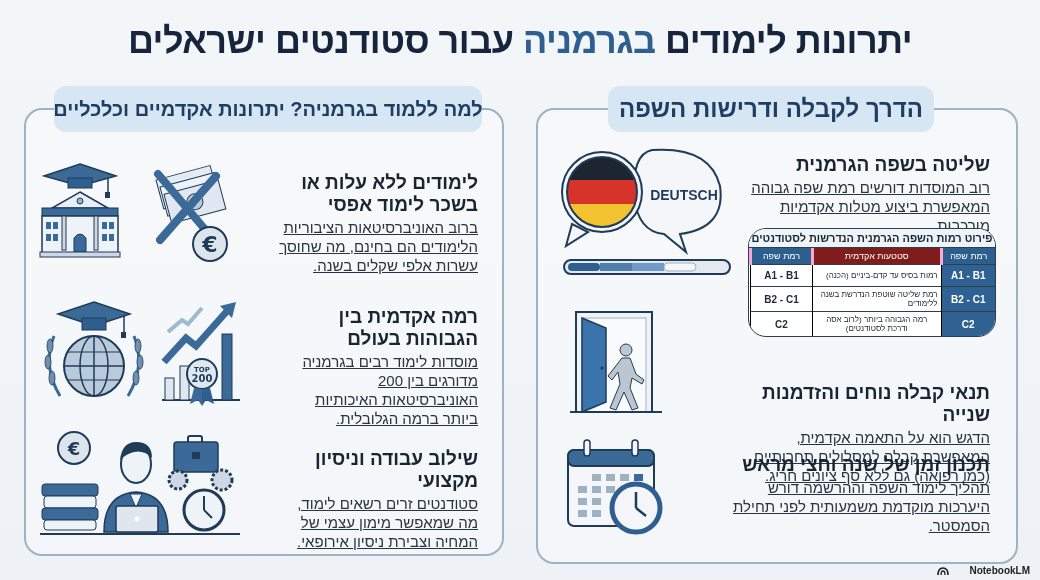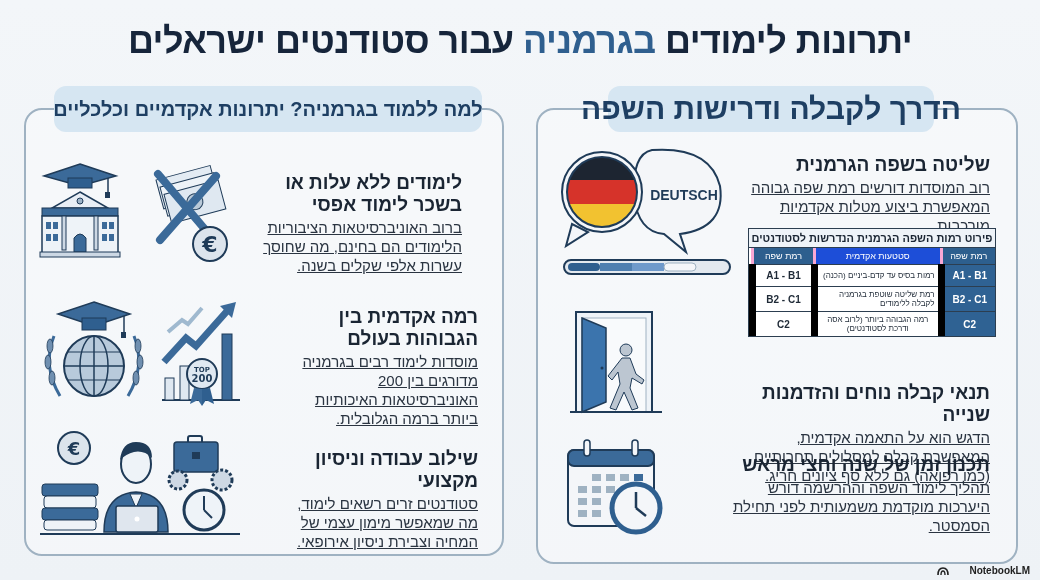--- a/index.html
+++ b/index.html
@@ -26,61 +26,61 @@
   .panel-right { left: 536px; top: 108px; width: 482px; height: 456px; }
 
   .panel-header {
     position: absolute; top: -24px; height: 46px;
     background: #d6e6f2; border-radius: 12px;
     font-size: 22px; font-weight: 900; color: #1e3f63;
     display: flex; align-items: center; justify-content: center;
     padding: 0 14px; white-space: nowrap;
   }
   .panel-left .panel-header  { left: 28px;  width: 428px; font-size: 20px; }
-  .panel-right .panel-header { left: 70px;  width: 326px; font-size: 30px; }
+  .panel-right .panel-header { left: 70px;  width: 326px; font-size: 24px; }
 
   .item { position: absolute; }
   .item h3 {
     font-size: 19px; font-weight: 900; color: #1a2533; line-height: 22px;
   }
   .item p {
     font-size: 15px; color: #2a3441; line-height: 19px; margin-top: 2px; text-decoration: underline;
   }
 
   
-  .l1 { right: 40px; top: 62px; width: 200px; margin-left: 38px; }
+  .l1 { right: 24px; top: 62px; width: 200px; margin-left: 38px; }
   .l2 { right: 24px; top: 196px; width: 200px; }
   .l3 { right: 24px; top: 338px; width: 200px; }
 
   
   .r1 { right: 26px; top: 44px; width: 260px; }
   .r2 { right: 26px; top: 240px; width: 260px; margin-top: 32px; }
   .r3 { right: 26px; top: 344px; width: 260px; }
 
   .icon-box { position: absolute; }
 
   
   .lvl-table {
     position: absolute; left: 210px; top: 118px; width: 248px;
-    border: 1.5px solid #2c3e50; border-radius: 0; overflow: hidden;
+    border: 1.5px solid #2c3e50; border-radius: 18px; overflow: hidden;
     background: #fff; font-size: 9px;
   }
   .lvl-table .t-title {
     background: #eef3f8; text-align: center; font-weight: 700;
     font-size: 11px; padding: 3px 0; color: #1a2533;
     border-bottom: 1px solid #2c3e50;
   }
   .lvl-table table { width: 100%; border-collapse: collapse; }
   .lvl-table th {
     background: #2d5f8e; color: #fff; font-weight: 400; font-size: 9px;
     padding: 3px 2px; border-left: 3px solid #f9a8d4;
   }
-  .lvl-table th.mid { background: #1d4ed8; }
+  .lvl-table th.mid { background: #7f1d1d; }
   .lvl-table td {
-    border-top: 1px solid #2c3e50; border-left: 7px solid #000000;
+    border-top: 1px solid #2c3e50; border-left: 1px solid #000000;
     padding: 3px 3px; font-size: 8px; text-align: center; height: 22px;
   }
   .lvl-table td.lvl-r { background: #2f6293; color: #fff; font-weight: 700; font-size: 10px; width: 54px; }
   .lvl-table td.lvl-l { font-weight: 700; font-size: 10px; width: 62px; }
   .lvl-table td.desc { text-align: right; }
 
   .footer-logo {
     position: absolute; right: 10px; bottom: 4px; direction: ltr;
     font-size: 10px; font-weight: 700; color: #222; display: flex; align-items: center; gap: 20px;
   }
@@ -258,21 +258,21 @@
         </tr>
       </thead>
       <tbody>
         <tr>
           <td class="lvl-r">A1 - B1</td>
           <td class="desc">רמות בסיס עד קדם-ביניים (הכנה)</td>
           <td class="lvl-l">A1 - B1</td>
         </tr>
         <tr>
           <td class="lvl-r">B2 - C1</td>
-          <td class="desc">רמת שליטה שוטפת בגרמניה לקבלה ללימודים</td>
+          <td class="desc">רמת שליטה שוטפת הנדרשת בשנה ללימודים</td>
           <td class="lvl-l">B2 - C1</td>
         </tr>
         <tr>
           <td class="lvl-r">C2</td>
           <td class="desc" style="text-align:center">רמה הגבוהה ביותר (לרוב אסה ודרכת לסטודנטים)</td>
           <td class="lvl-l">C2</td>
         </tr>
       </tbody>
     </table>
   </div>

